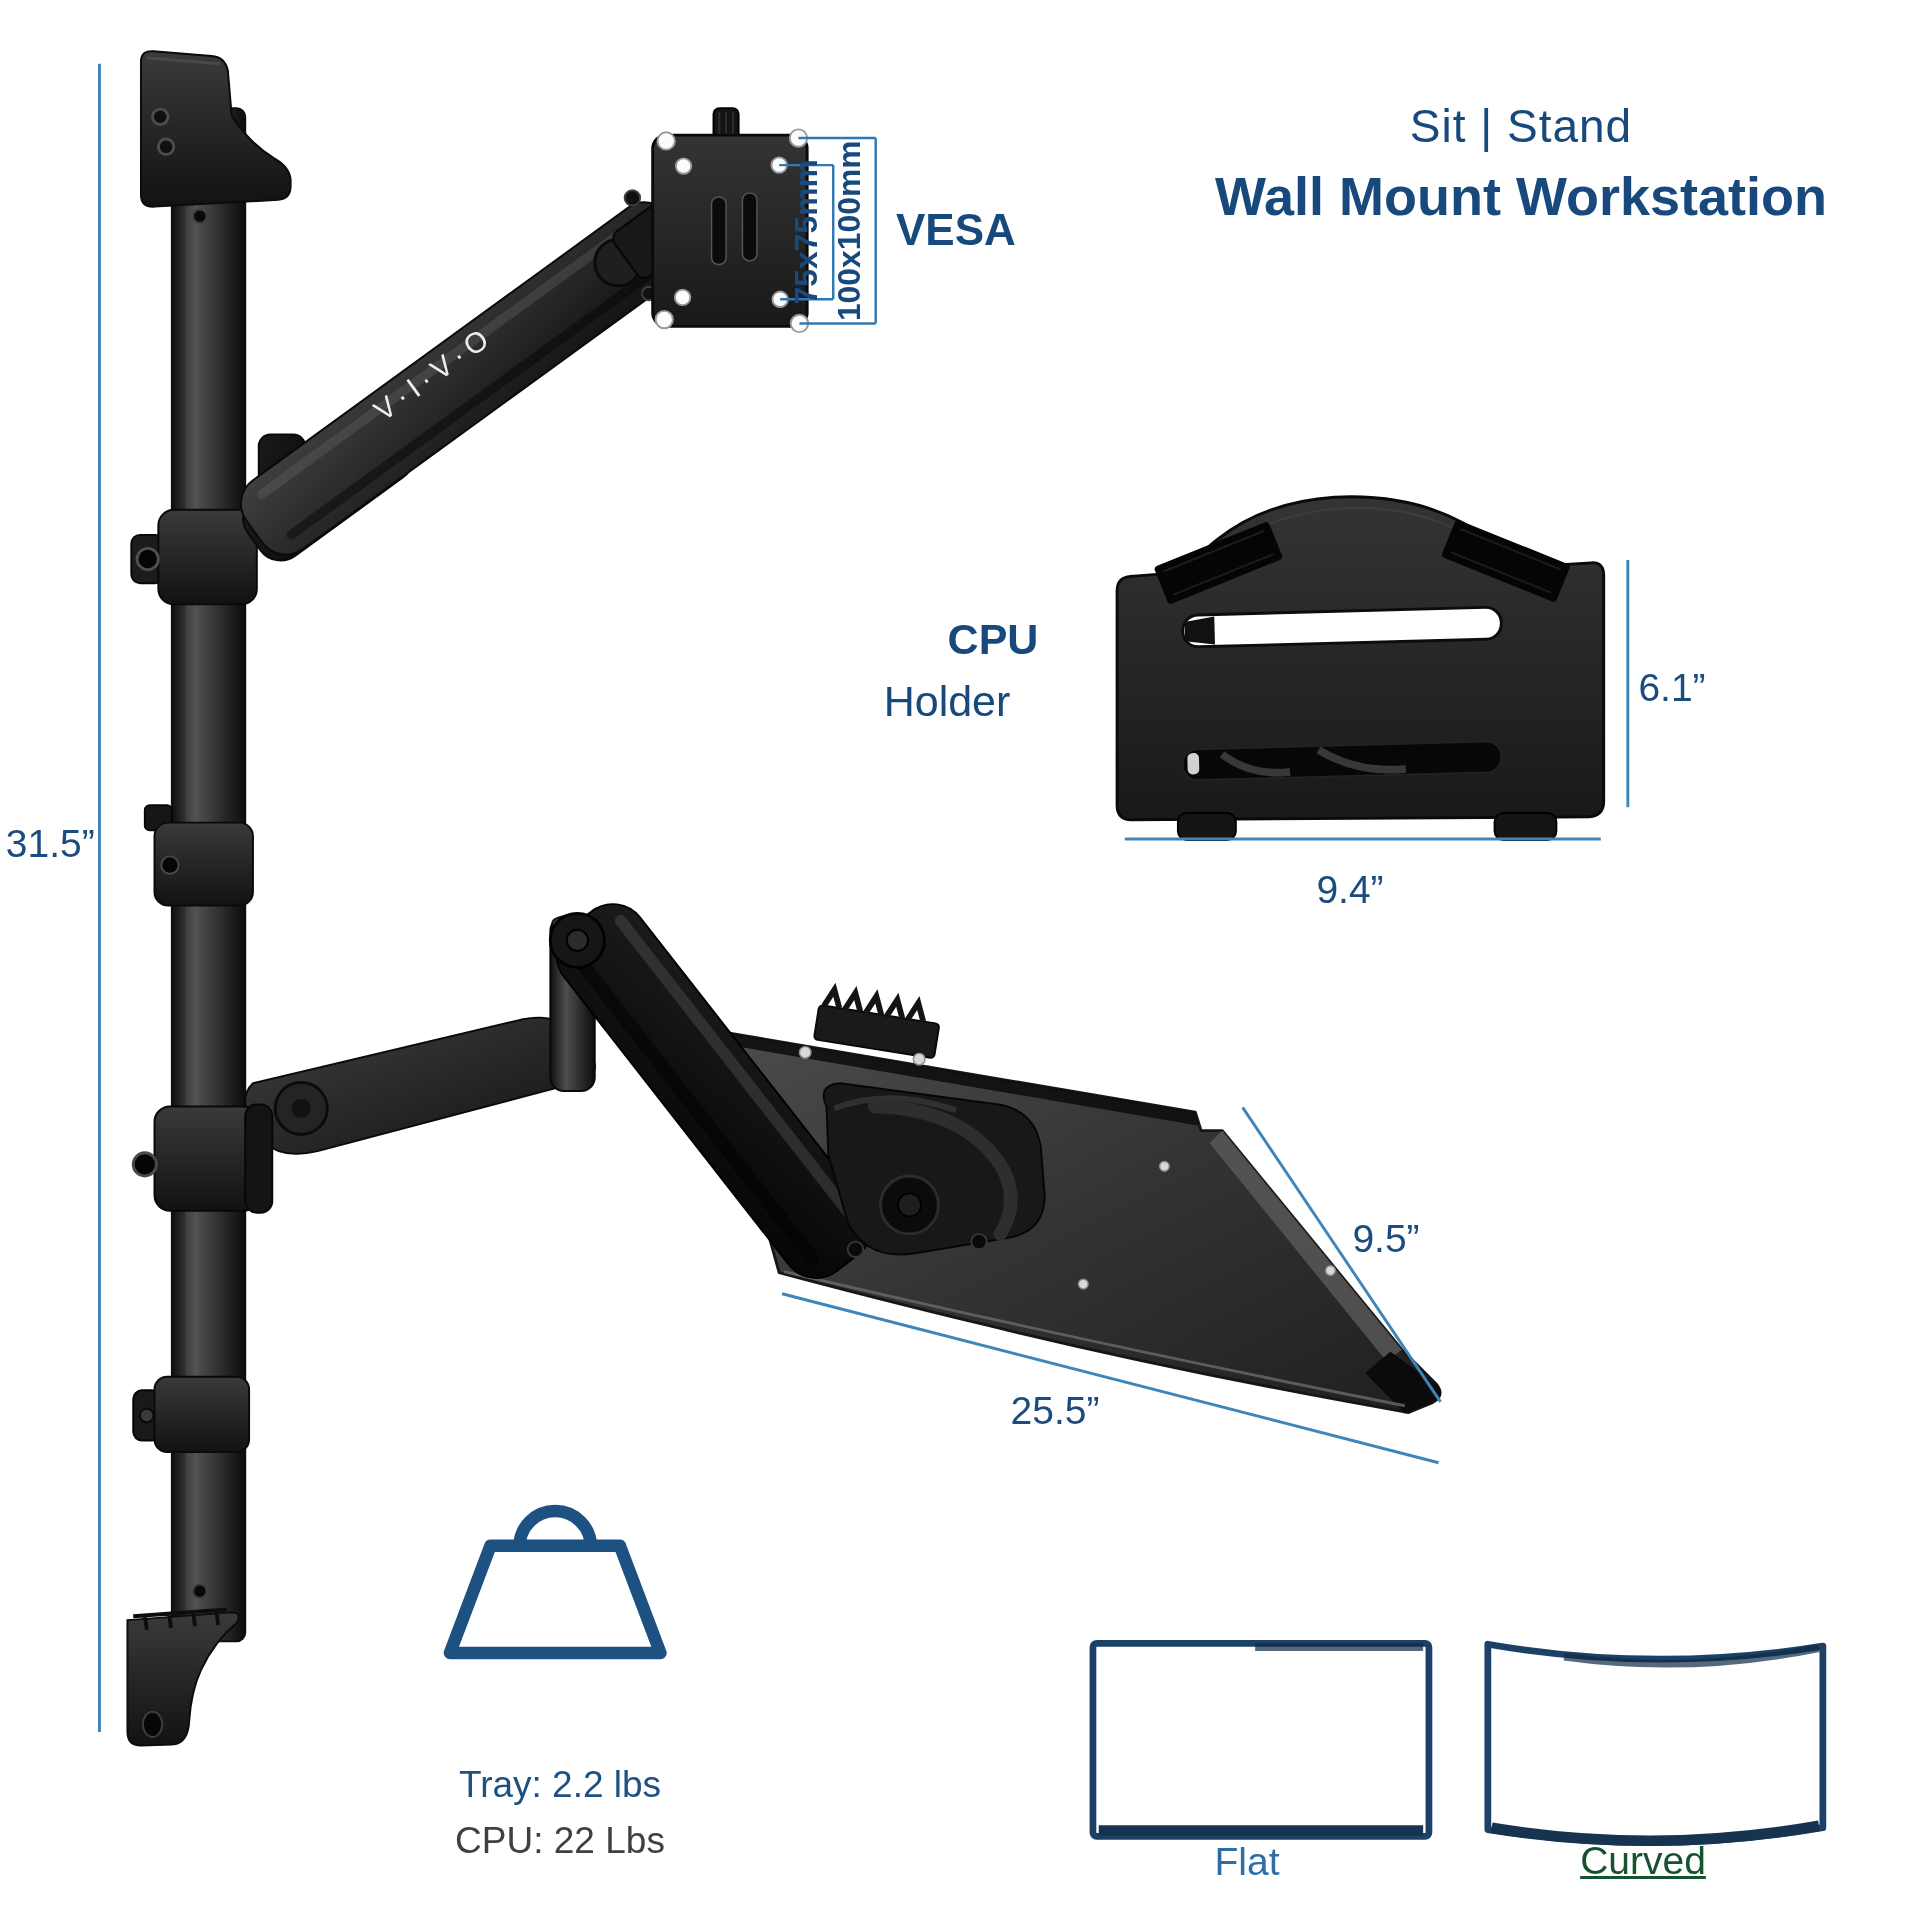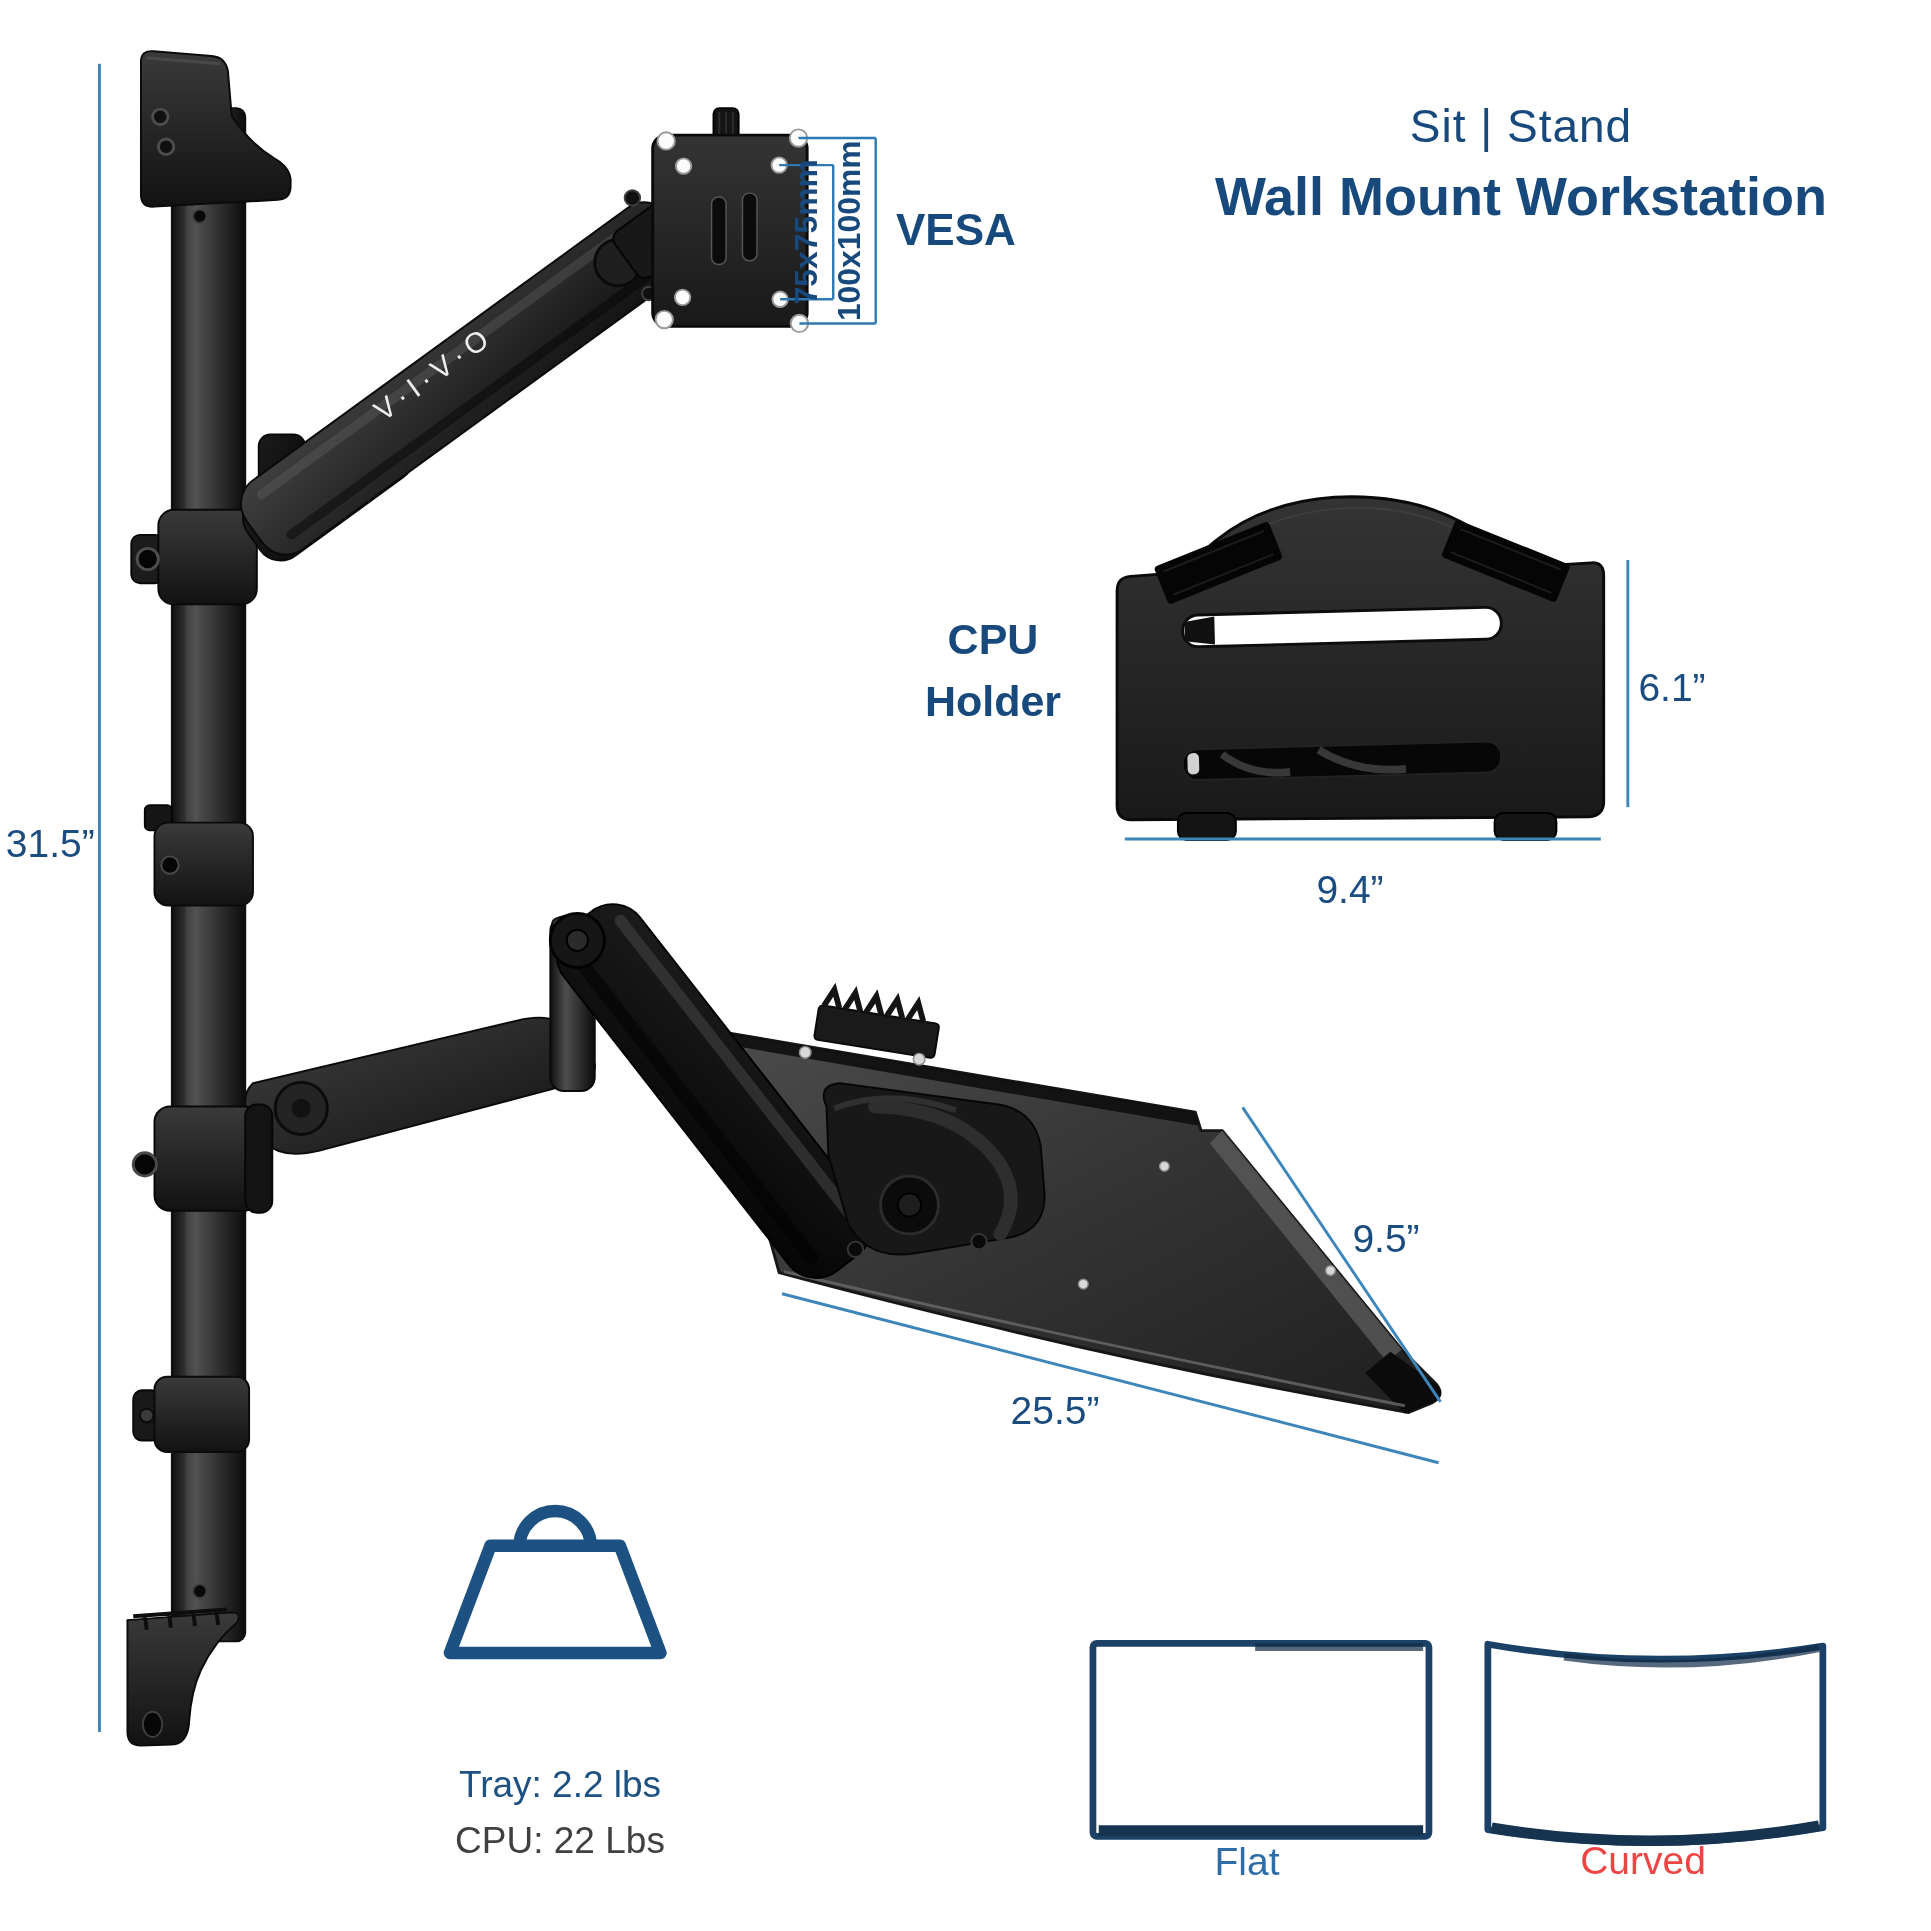--- a/index.html
+++ b/index.html
@@ -11,33 +11,33 @@
     overflow:hidden;
   }
   .canvas svg{position:absolute;left:0;top:0;}
   .lbl{position:absolute;white-space:nowrap;transform:translate(-50%,-50%);}
   .navy{color:#17497D;}
   .dimtxt{color:#1B4C80;font-size:39px;font-weight:400;}
   .t-sit{left:1521px;top:126px;font-size:46px;font-weight:400;letter-spacing:1px;}
   .t-main{left:1521px;top:196px;font-size:54px;font-weight:700;}
   .vesa{left:896px;top:230px;transform:translateY(-50%);font-size:44px;font-weight:700;}
   .cpu1{left:993px;top:639px;font-size:43px;font-weight:700;}
-  .cpu2{left:993px;top:701px;font-size:43px;font-weight:700;}
+  .cpu2{left:947px;top:701px;font-size:43px;font-weight:400;}
   .d315{left:5.8px;top:800px;transform:translateY(-50%);margin-top:44px;}
   .d61{left:1672px;top:688px;}
   .d94{left:1350px;top:890px;}
   .d95{left:1386px;top:1239px;}
   .d255{left:1055px;top:1411px;text-align:right;}
   .w-head{left:560px;top:1673px;font-size:41px;font-weight:700;}
   .w-line1{left:560px;top:1729px;font-size:37px;color:#1D5182;}
   .w-line2{left:560px;top:1785px;font-size:37px;color:#1D5182;}
   .w-line3{left:560px;top:1841px;font-size:37px;color:#404040;}
   .s-head{left:1447px;top:1593px;font-size:41px;font-weight:700;}
   .s-flat{left:1247px;top:1862px;font-size:39px;color:#2E6DA7;}
-  .s-curved{left:1643px;top:1861px;font-size:39px;color:#ef4444;}
+  .s-curved{left:1643px;top:1861px;font-size:39px;color:#14532d;text-decoration:underline;}
 </style>
 </head>
 <body>
 
 <div class="canvas">
 
 <svg width="1931" height="1931" viewBox="0 0 2000 2000">
   <defs>
     <linearGradient id="gPole" x1="0" y1="0" x2="1" y2="0">
       <stop offset="0" stop-color="#101010"></stop>

